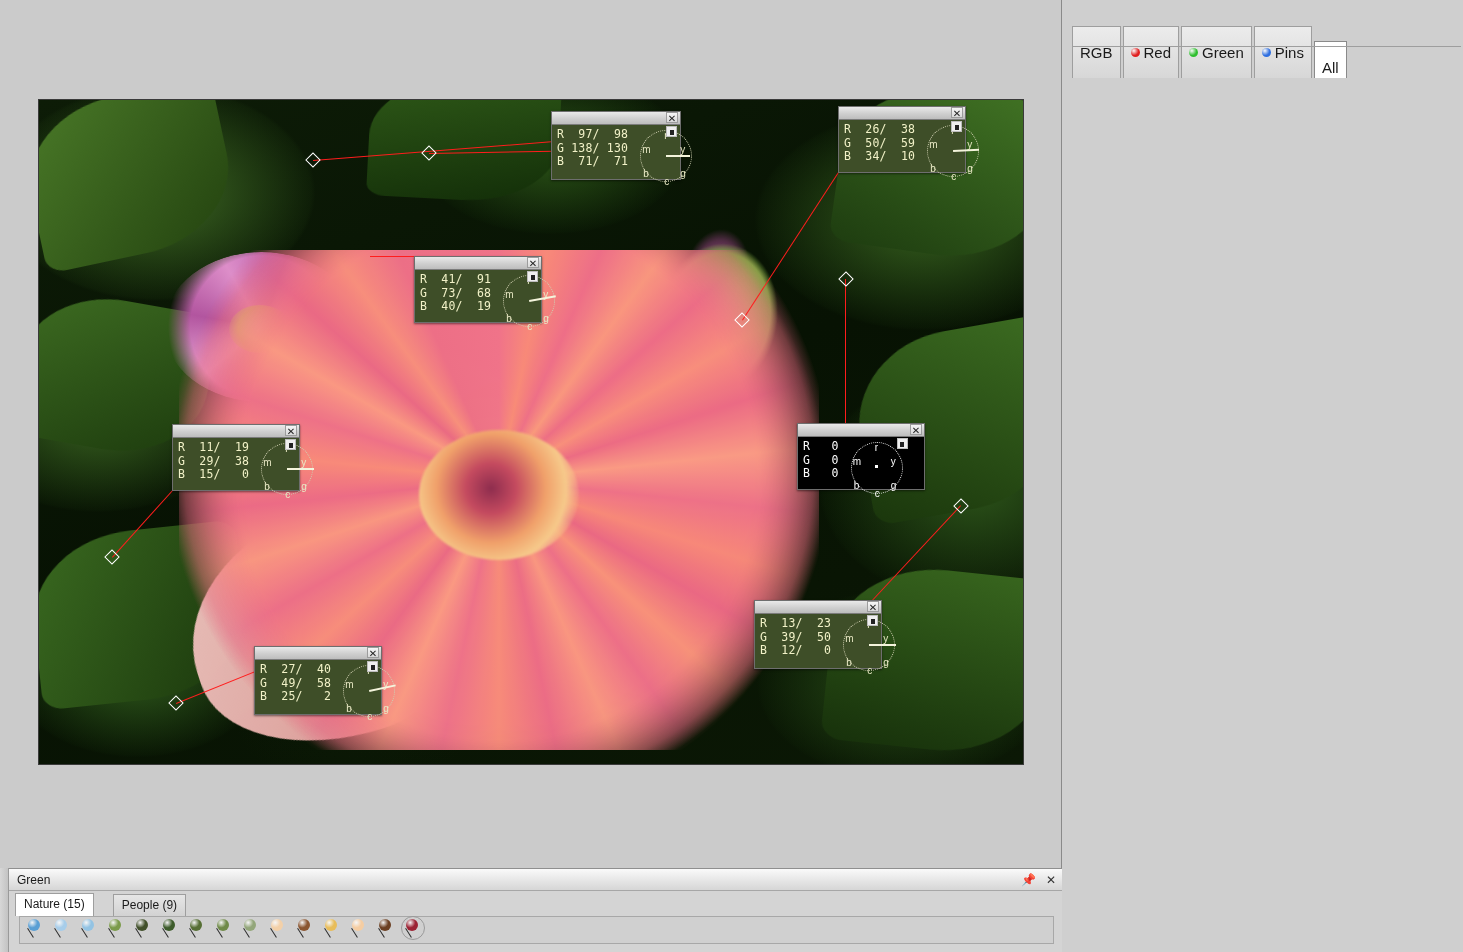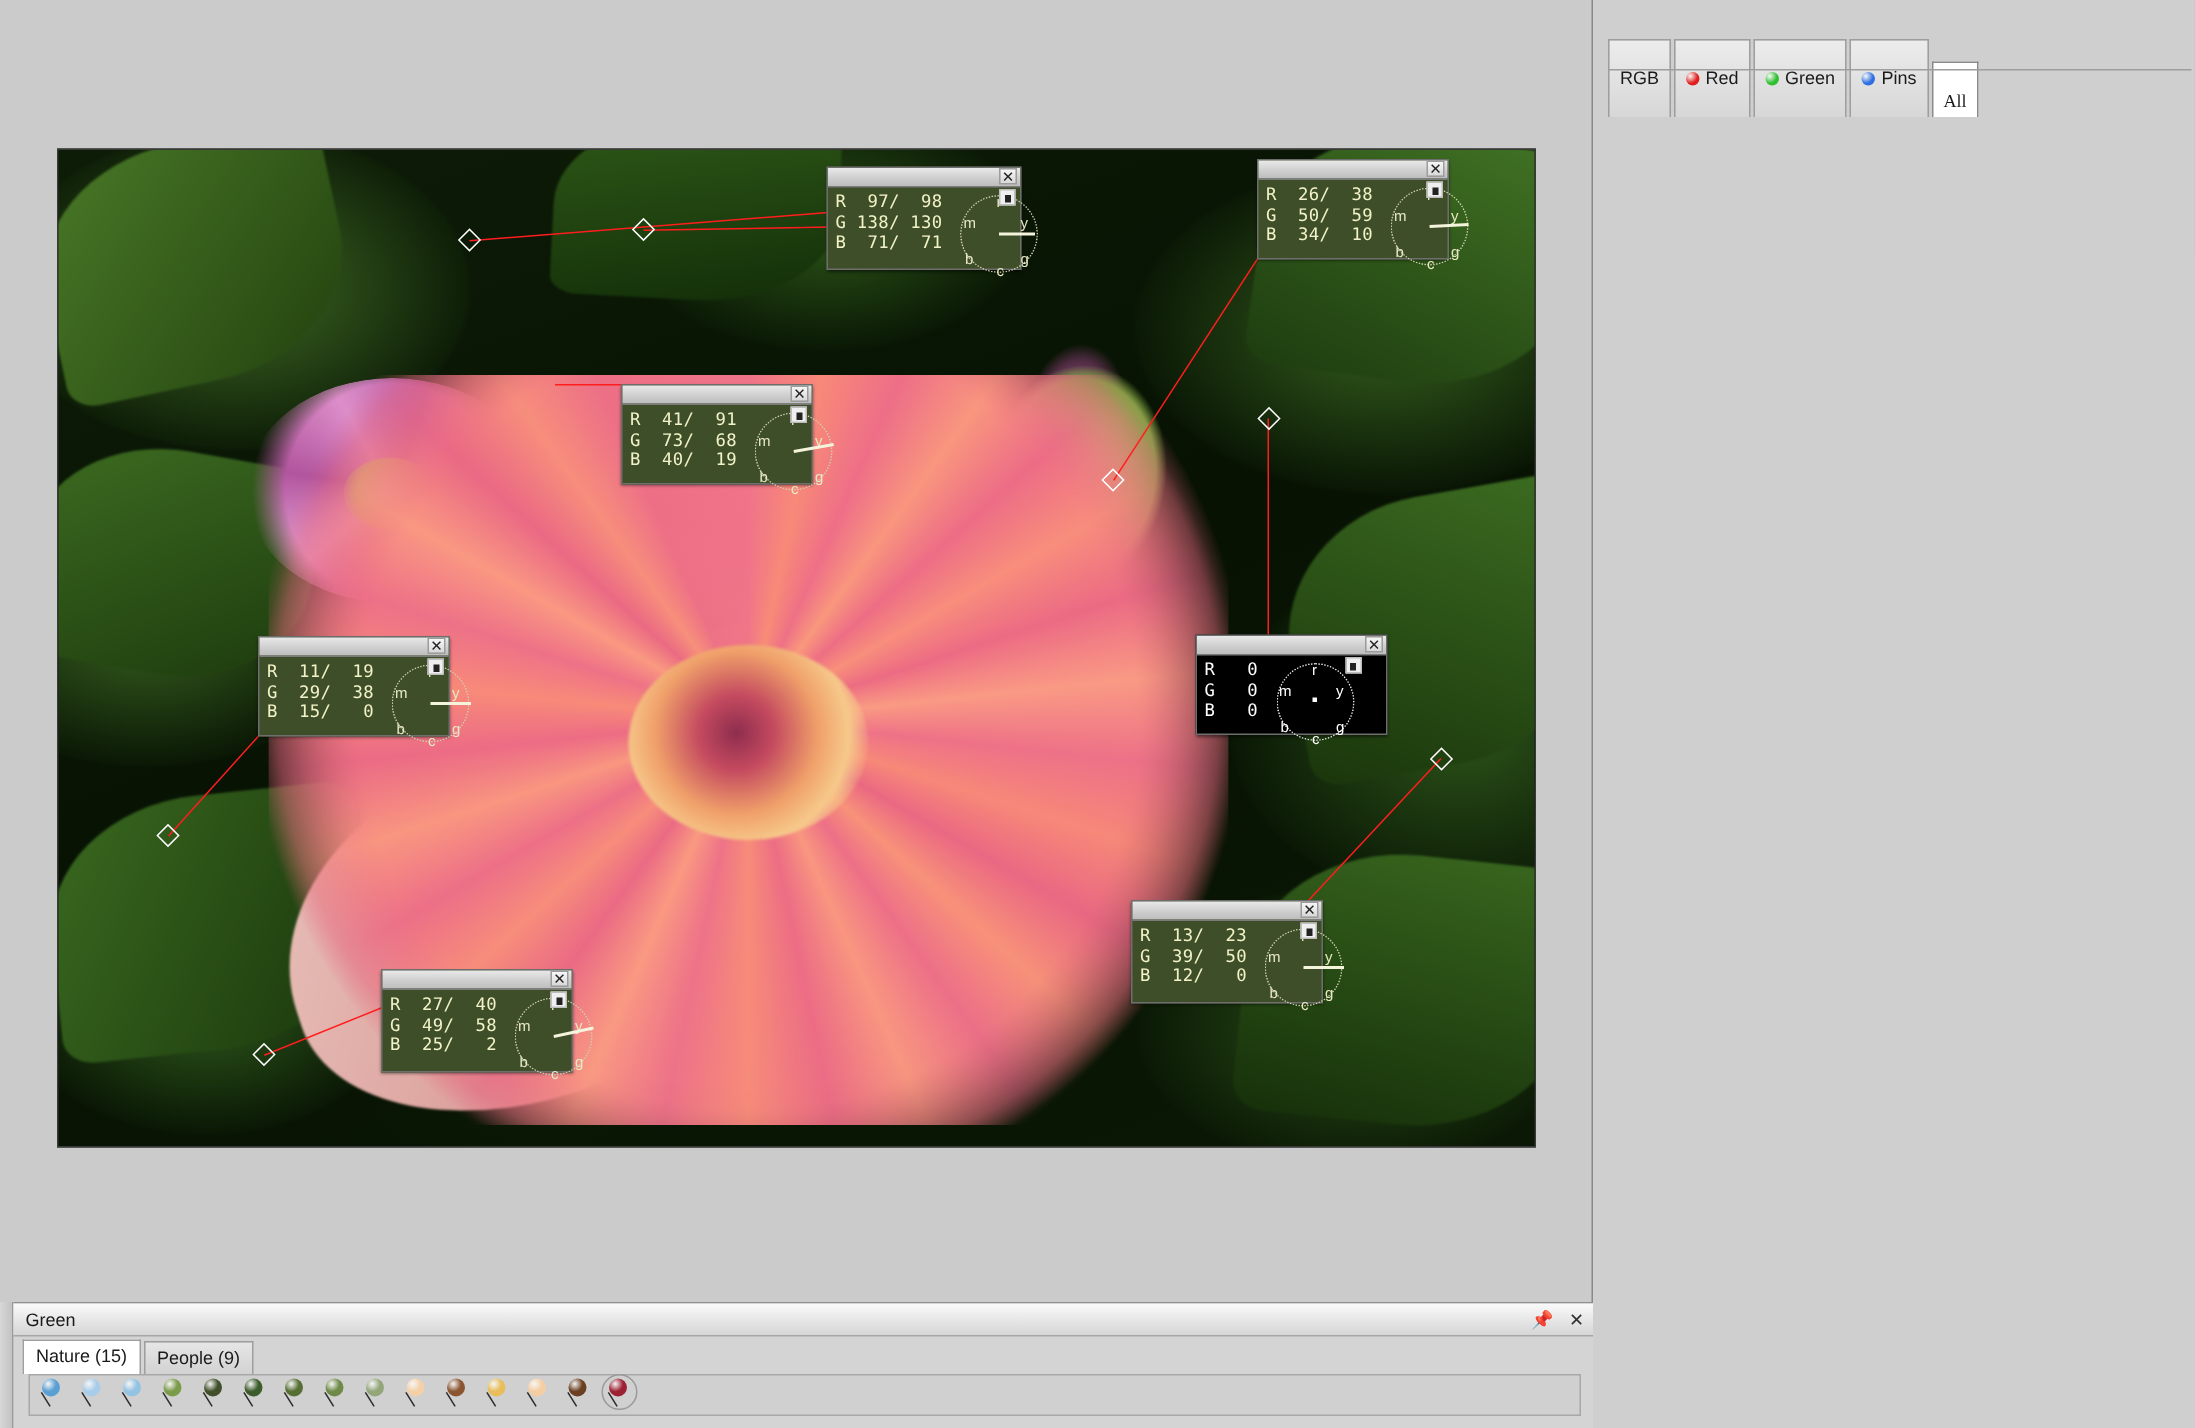--- a/index.html
+++ b/index.html
@@ -180,21 +180,21 @@
     border-bottom:1px solid #a6a6a6;
     position:relative;
   }
   #pins-title .ctrls { position:absolute; right:6px; top:0; display:flex; gap:10px; }
   #pins-title .ctrls span { font-size:12px; line-height:22px; color:#333; cursor:default; }
   .pin-tabs { position:absolute; left:6px; top:24px; display:flex; align-items:flex-end; }
   .pin-tab {
     font-size:12px; padding:3px 8px 3px 8px; line-height:15px;
     border:1px solid #9e9e9e; border-bottom:none;
     background: linear-gradient(to bottom,#e6e6e6,#d2d2d2);
-    margin-right:2px; color:#1a1a1a;
+    margin-right:19px; color:#1a1a1a;
   }
   .pin-tab.active { background:#fff; padding-bottom:4px; }
   .pins-strip {
     position:absolute; left:10px; top:47px; right:8px; height:28px;
     background:#d0d0d0; border:1px solid #a8a8a8;
     display:flex; align-items:center; padding-left:6px; gap:10px;
   }
   .pin { position:relative; width:17px; height:22px; }
   .pin .head { position:absolute; left:2px; top:0; width:12px; height:12px; border-radius:50%; }
   .pin .needle2 {
@@ -214,26 +214,26 @@
   #curves-title {
     height:20px; line-height:20px; padding-left:8px; font-size:12px; color:#1a1a1a;
     background: linear-gradient(to bottom,#fbfbfb,#e9e9e9 60%,#dcdcdc);
     border-bottom:1px solid #aaa;
   }
   #curves-tabs {
     position:absolute; left:10px; top:26px; display:flex; align-items:flex-end;
   }
   .ctab {
     display:flex; align-items:center; gap:4px;
-    font-size:12px; color:#1a1a1a;
+    font-size:15px; color:#1a1a1a;
     border:1px solid #9e9e9e; border-bottom:none;
     background: linear-gradient(to bottom,#ececec,#d7d7d7);
     padding:18px 7px; margin-right:2px; line-height:15px;justify-content:flex-end;
   }
-  .ctab.active { background:#ffffff; padding-bottom:3px; border-color:#8a8a8a;font-family:Liberation Serif, serif; }
+  .ctab.active { background:#ffffff; padding-bottom:3px; border-color:#8a8a8a; }
   .ctab .dot { width:9px; height:9px; border-radius:50%; display:inline-block; }
   #tabs-underline {
     position:absolute; left:10px; top:46px; right:2px; height:1px; background:#9e9e9e;
   }
 </style>
 </head>
 <body>
 
 <div id="root">
 

